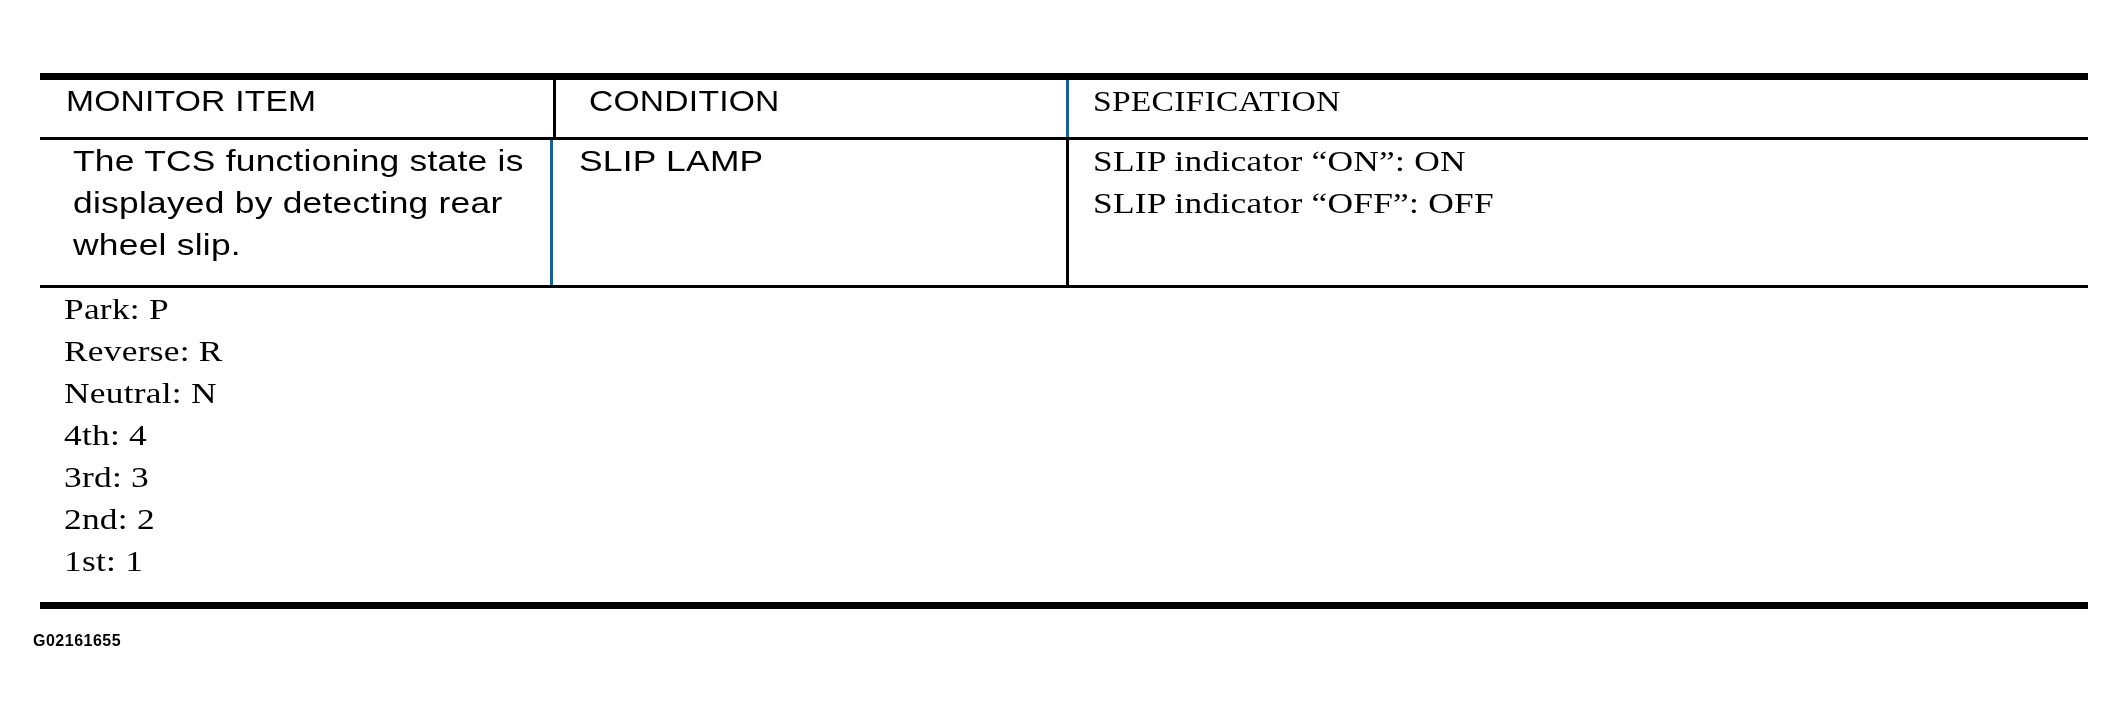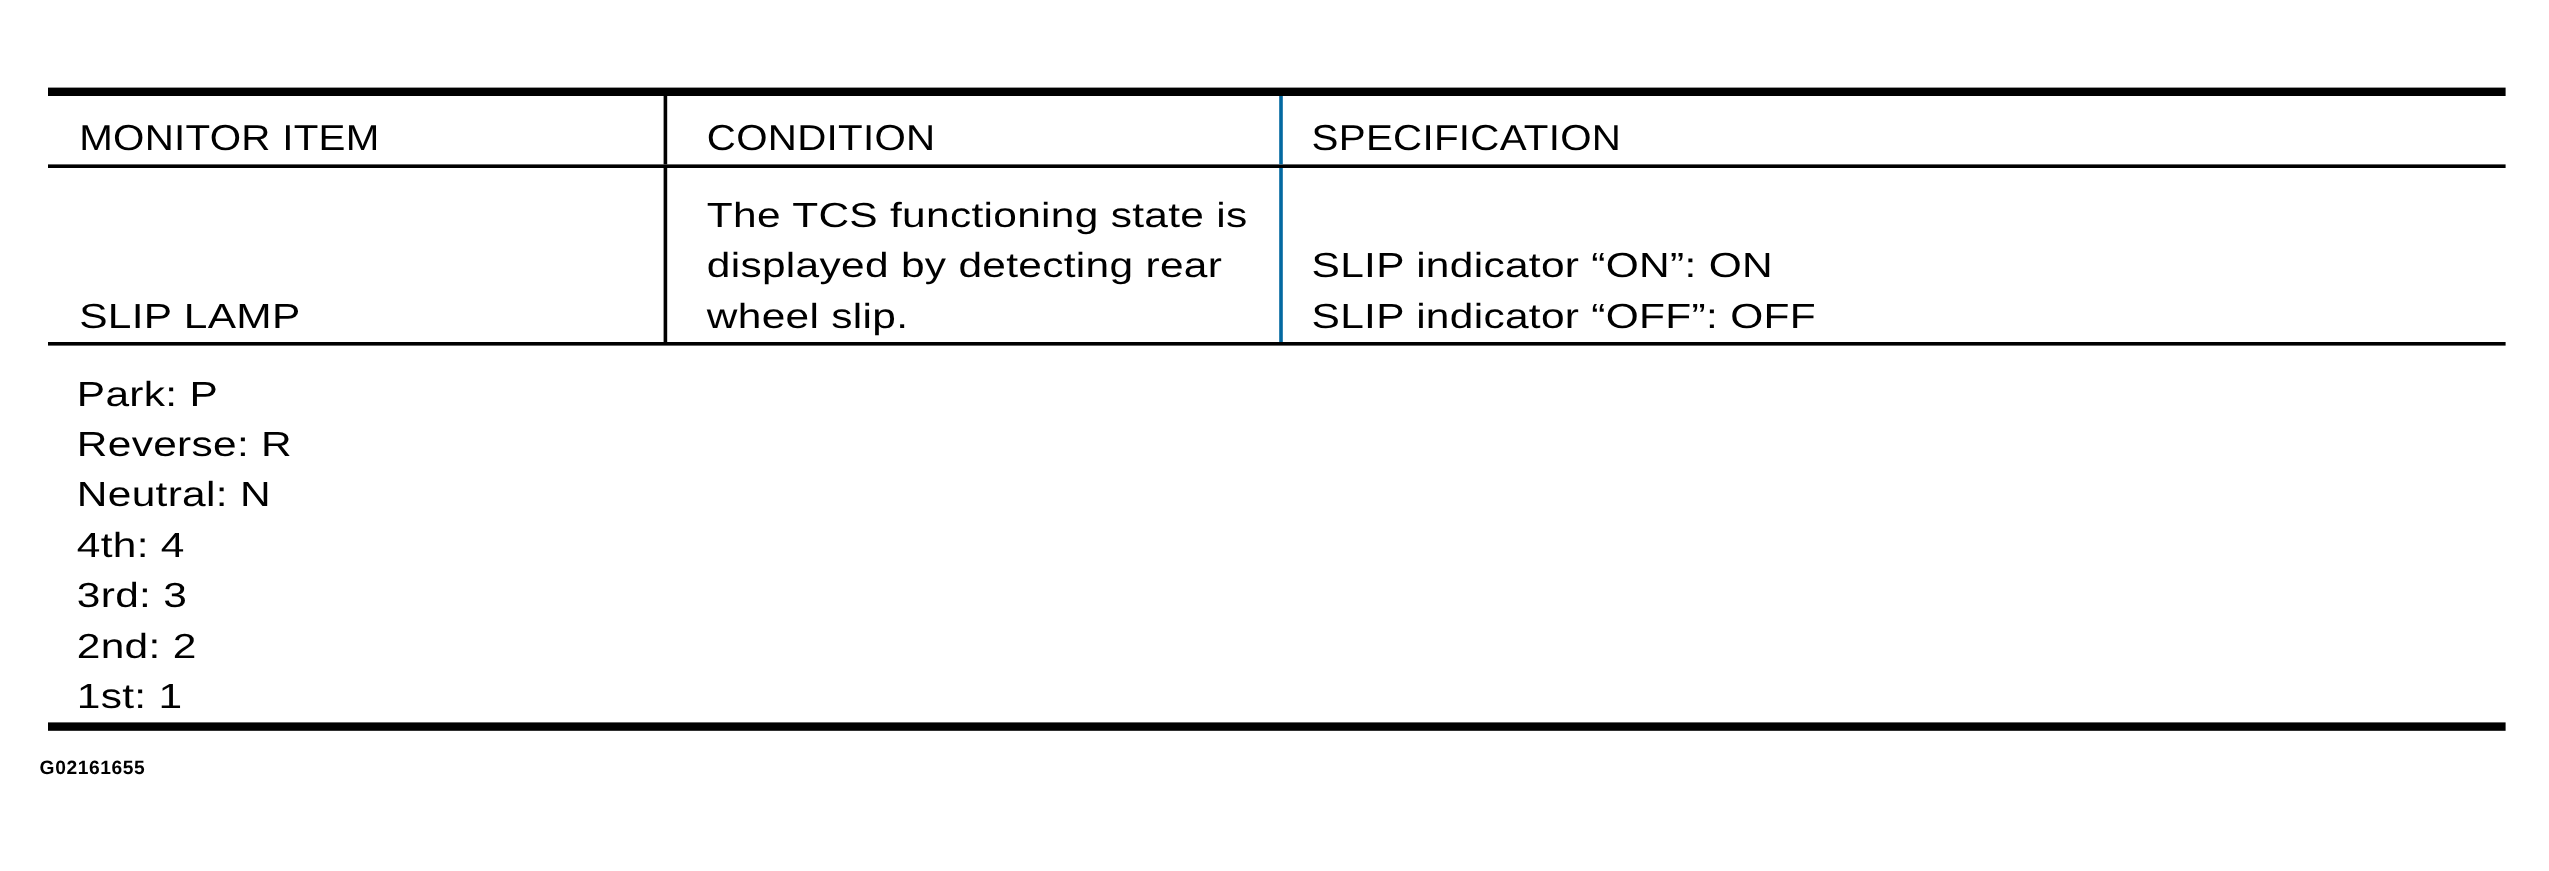--- a/index.html
+++ b/index.html
@@ -27,26 +27,26 @@
     border-bottom: 7px solid #000000;
   }
   .row { display: flex; }
   .header-row { height: 57px; border-bottom: 3px solid #000000; }
   .body-row-1 { height: 145px; border-bottom: 3px solid #000000; }
   .body-row-2 { height: 314px; }
   .cell {
     box-sizing: border-box;
     display: flex;
     flex-direction: column;
-    justify-content: flex-end;
+    justify-content: flex-start;
     overflow: hidden;
   }
   .col-1 { width: 516px; border-right: 3px solid #000000; padding-left: 26px; }
   .col-2 { width: 513px; border-right: 3px solid #0369a1; padding-left: 33px; }
-  .col-3 { width: 1019px; padding-left: 24px; }
+  .col-3 { width: 1019px; padding-left: 24px; font-family: Liberation Serif, serif; }
   .t {
     display: block;
     font-size: 29px;
     line-height: 42px;
     white-space: nowrap;
     transform: scaleX(1.22);
     transform-origin: 0 50%;
     letter-spacing: 0.2px;
   }
   .header-row .t {
@@ -76,27 +76,27 @@
       </div>
       <div class="cell col-2">
         <span class="t">CONDITION</span>
       </div>
       <div class="cell col-3">
         <span class="t">SPECIFICATION</span>
       </div>
     </div>
 
     <div class="row body-row-1">
-      <div class="cell col-1">
-        <span class="t">SLIP LAMP</span>
-      </div>
       <div class="cell col-2">
         <span class="t">The TCS functioning state is</span>
         <span class="t">displayed by detecting rear</span>
         <span class="t">wheel slip.</span>
+      </div>
+      <div class="cell col-1">
+        <span class="t">SLIP LAMP</span>
       </div>
       <div class="cell col-3">
         <span class="t">SLIP indicator “ON”: ON</span>
         <span class="t">SLIP indicator “OFF”: OFF</span>
       </div>
     </div>
 
     <div class="row body-row-2">
       <div class="cell col-3">
         <span class="t">Park: P</span>

